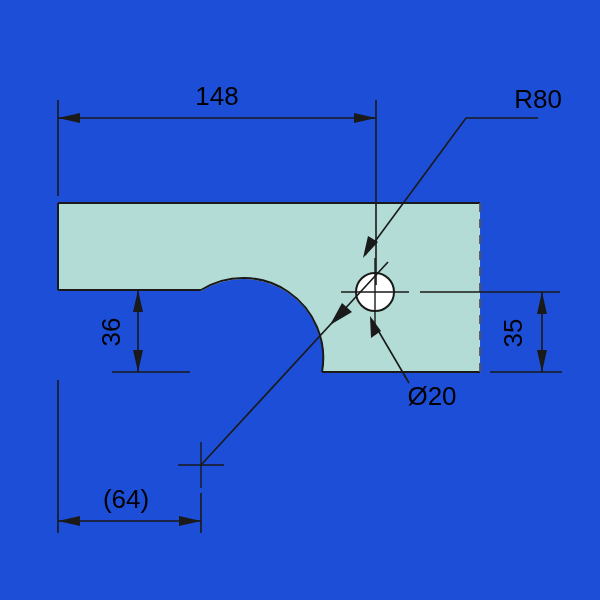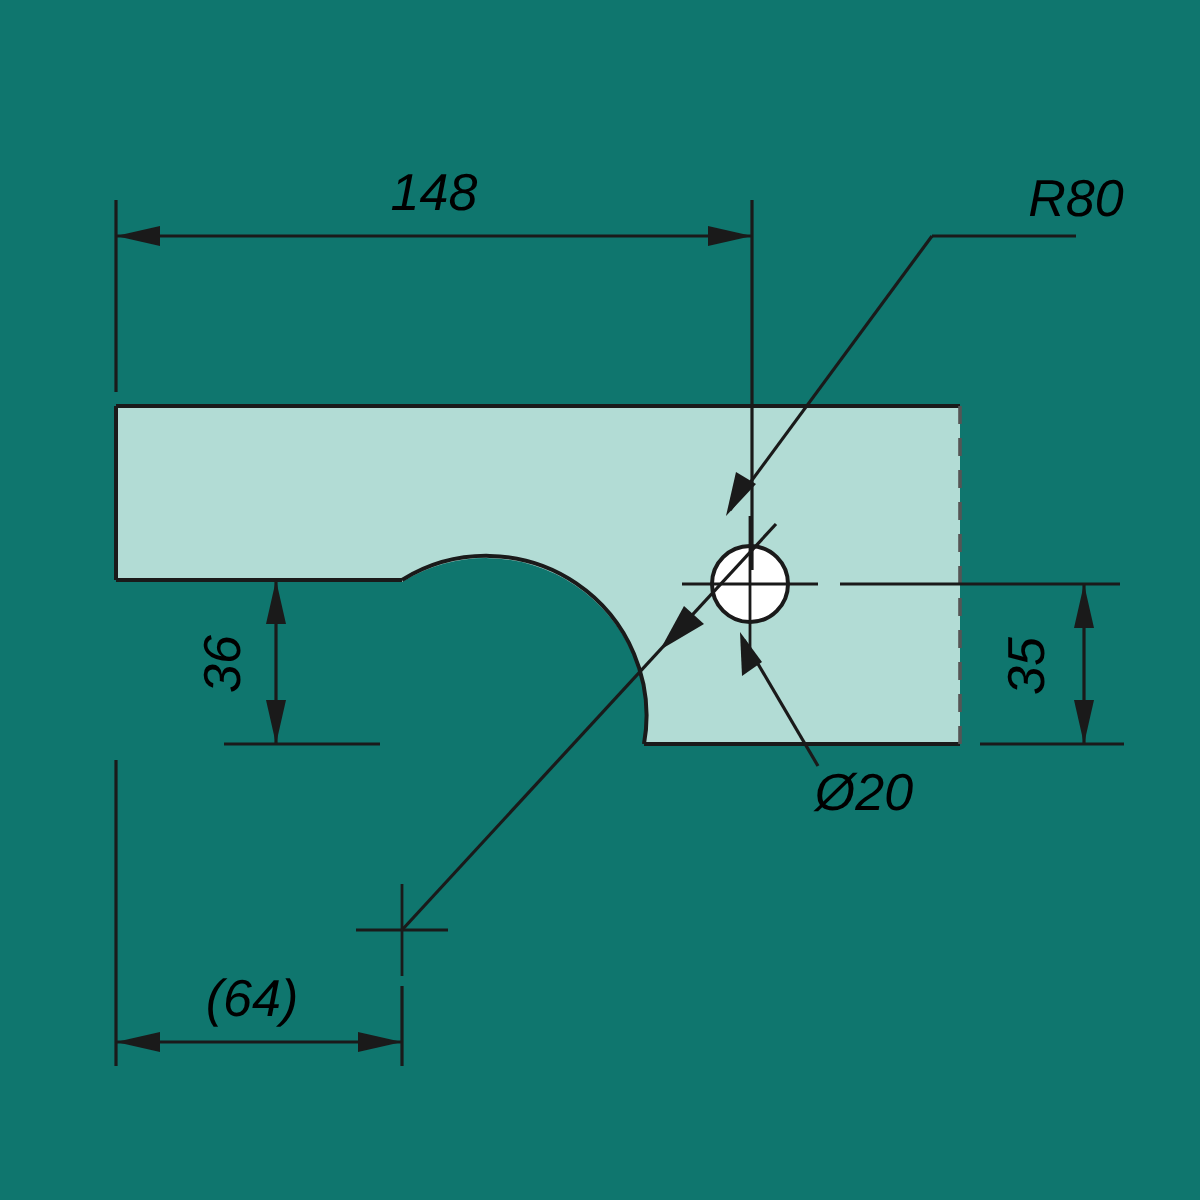--- a/index.html
+++ b/index.html
@@ -10,22 +10,21 @@
   body {
     width: 600px;
     height: 600px;
     font-family: "Liberation Sans", sans-serif;
     overflow: hidden;
   }
   #drawing-root {
     position: relative;
     width: 600px;
     height: 600px;
-    background: #0f766e;
-    font-style: italic;
+    background: #1d4ed8;
   }
   svg#technical-drawing {
     display: block;
     width: 600px;
     height: 600px;
   }
   .dim-text {
     font-family: "Liberation Sans", sans-serif;
     font-size: 26px;
     fill: #000000;

